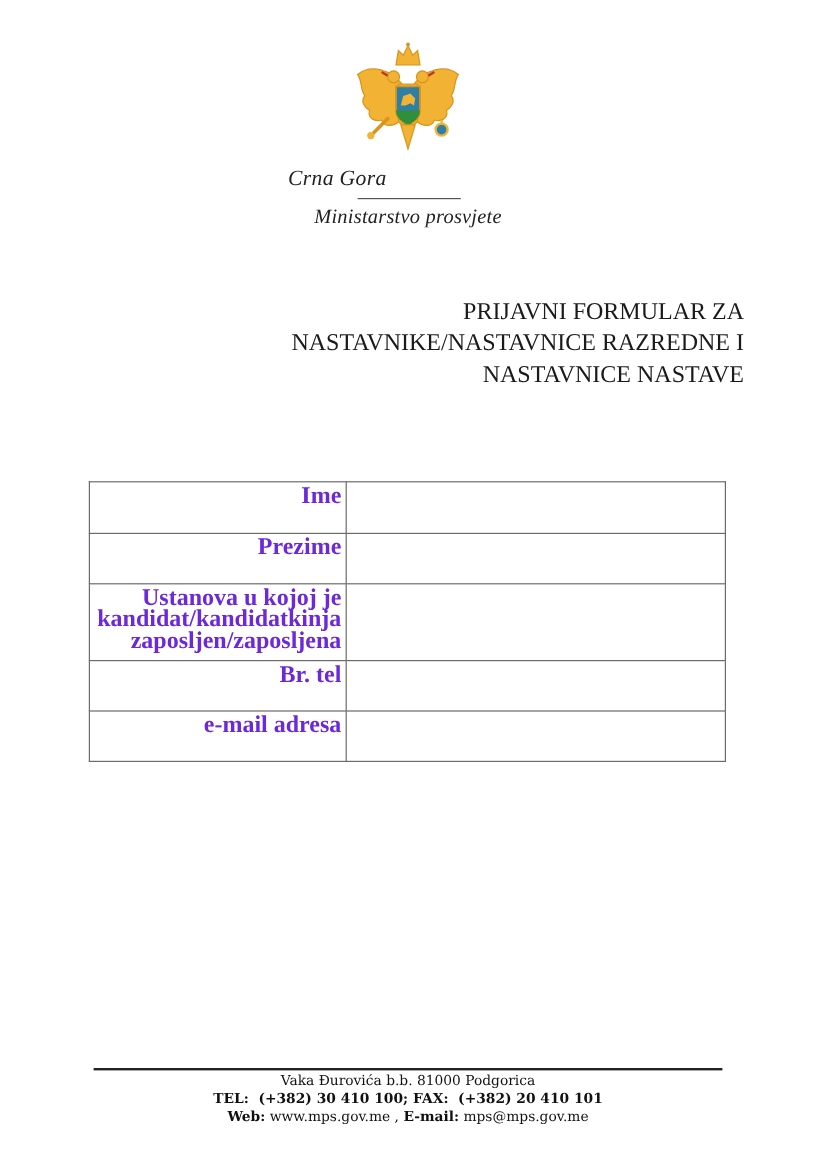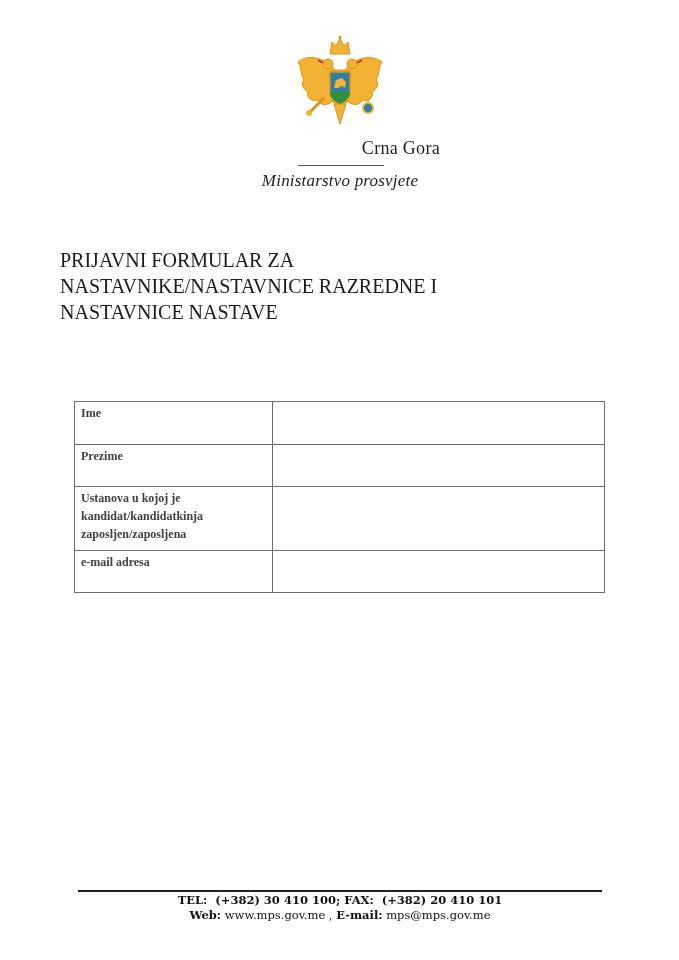--- a/index.html
+++ b/index.html
@@ -1,34 +1,34 @@
 <!DOCTYPE html>
 <html><head>
   <meta charset="utf-8">
   <style>
     * { margin: 0; padding: 0; box-sizing: border-box; }
     html, body { width: 679px; height: 960px; background: #ffffff; overflow: hidden; }
     body { position: relative; font-family: "Liberation Serif", serif; color: #111; }
 
     .logo { position: absolute; left: 240px; top: 34px; width: 200px; height: 162px; }
     .crest { position: absolute; left: 50px; top: 0; width: 100px; height: 96px; }
-    .country { position: absolute; left: 0; width: 200px; top: 104px; text-align: right;
-      font-family: "Liberation Serif", serif; font-size: 18px; color: #222; letter-spacing: 0.3px; }
+    .country { position: absolute; left: 0; width: 200px; top: 104px; text-align: left;
+      font-family: "Liberation Serif", serif; font-style: italic; font-size: 18px; color: #222; letter-spacing: 0.3px; }
     .logo-rule { position: absolute; left: 58px; width: 86px; top: 131px; height: 1px; background: #555; }
     .ministry { position: absolute; left: 0; width: 200px; top: 137px; text-align: center;
       font-family: "Liberation Serif", serif; font-style: italic; font-size: 17px; color: #222; letter-spacing: 0.2px; }
 
-    .title { position: absolute; left: 60px; width: 560px; top: 247px; text-align: left;
+    .title { position: absolute; left: 60px; width: 560px; top: 247px; text-align: right;
       font-family: "Liberation Serif", serif; font-size: 20px; line-height: 26px; color: #1a1a1a; }
     .title div { white-space: nowrap; }
 
     table.form { position: absolute; left: 74px; top: 401px; width: 531px; border-collapse: collapse; }
     table.form td { border: 1px solid #6b6b6b; vertical-align: top; }
     table.form td.label { width: 198px; padding: 2px 4px 2px 6px; font-family: "Liberation Serif", serif;
-      font-weight: bold; font-size: 12px; line-height: 18px; color: #404040; }
+      font-weight: bold; font-size: 20px; line-height: 18px; color: #6d28d9; text-align: right; }
     table.form td.value { padding: 2px 6px; }
     .value-input { width: 100%; height: 100%; border: none; outline: none; background: transparent; font-family: "Liberation Serif", serif; font-size: 15px; }
 
     .footer-rule { position: absolute; left: 78px; top: 890px; width: 524px; height: 2px; background: #222; }
     .footer { position: absolute; left: 60px; width: 560px; top: 893px; text-align: center;
       font-family: "DejaVu Serif", serif; font-size: 11.5px; line-height: 15px; color: #111; }
     .footer .b { font-weight: bold; }
   </style>
 </head>
 <body>
@@ -82,28 +82,33 @@
     <td class="value"><input class="value-input" value="" style=""></td>
   </tr>
   <tr style="height:64px;">
     <td class="label">
       <div>Ustanova u kojoj je</div>
       <div>kandidat/kandidatkinja</div>
       <div>zaposljen/zaposljena</div>
     </td>
     <td class="value"><input class="value-input" value="" style=""></td>
   </tr>
+  <tr style="height:42px;">
+    <td class="label"><span>Br. tel</span></td>
+    <td class="value"><input class="value-input" value="" style=""></td>
+  </tr>
   <tr style="height:42px;margin-left:28px;">
     <td class="label"><span>e-mail adresa</span></td>
     <td class="value"><input class="value-input" value="" style=""></td>
   </tr>
 </tbody>
   </table>
 
 <div class="footer-rule"></div>
 <div class="footer">
+  <div>Vaka Đurovića b.b. 81000 Podgorica</div>
   <div class="b">
     <span>TEL:</span>&nbsp; <span>(+382) 30 410 100;</span> <span>FAX:</span>&nbsp; <span>(+382) 20 410 101</span>
   </div>
   <div>
     <span class="b">Web:</span> <span>www.mps.gov.me ,</span> <span class="b">E-mail:</span> <span>mps@mps.gov.me</span>
   </div>
 </div>
 
 </body></html>

